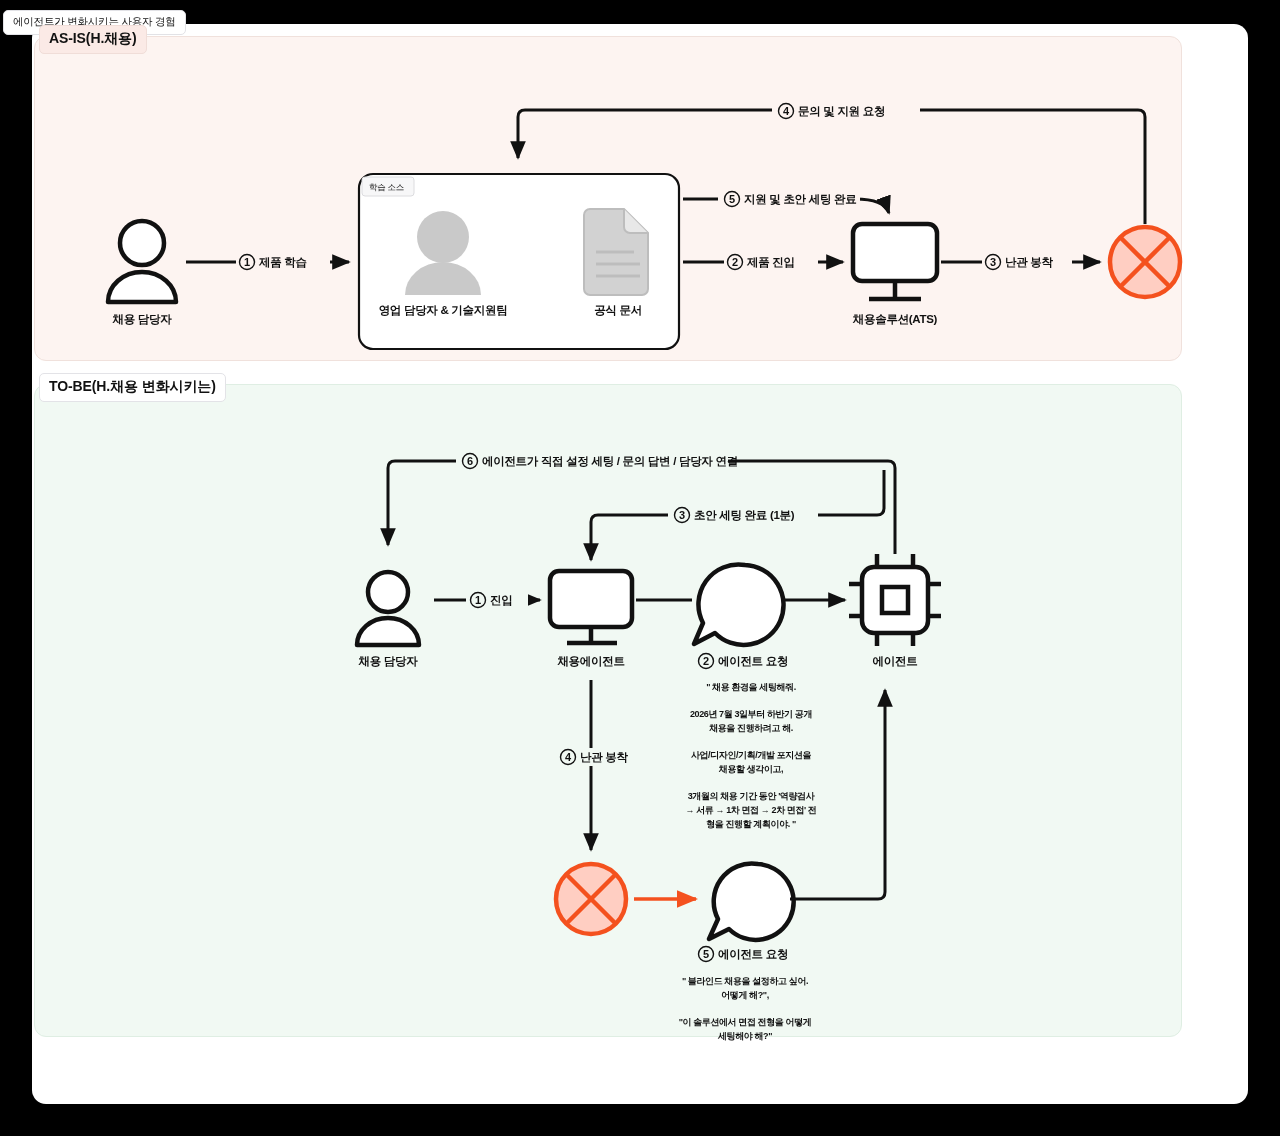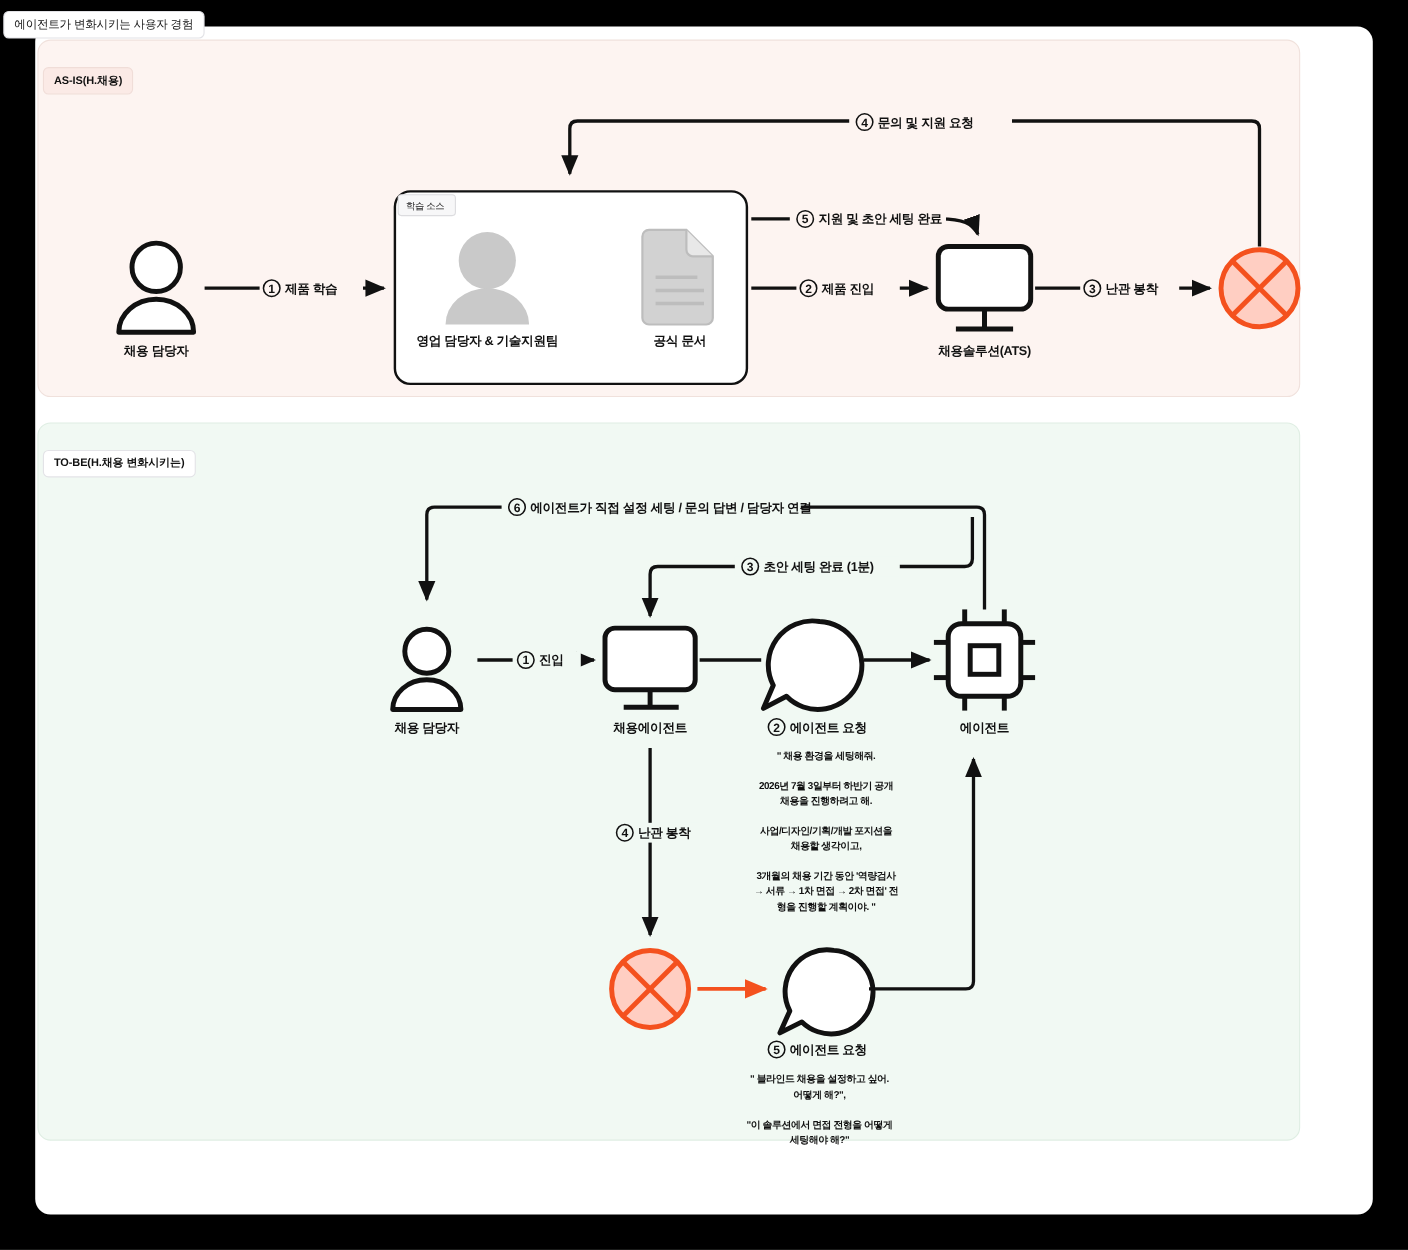--- a/index.html
+++ b/index.html
@@ -47,27 +47,26 @@
   .panel-tobe {
     left: 34px; top: 384px;
     width: 1148px; height: 653px;
     background: #f1f9f3;
     border: 1px solid #dfeee3;
   }
   .panel-tag {
     position: absolute;
     left: 4px; top: -12px;
     padding: 4px 9px 5px 9px;
-    font-size: 10px;
+    font-size: 14px;
     font-weight: bold;
     color: #111111;
     border-radius: 5px;
     white-space: nowrap;
     letter-spacing: -0.1px;
-    margin-top: 36px;
   }
   .tag-asis { background: #fbeae6; border: 1px solid #f0ddd8; }
   .tag-tobe { background: #ffffff; border: 1px solid #e3e3e7; }
   svg.flow {
     position: absolute;
     left: 0; top: 0;
     width: 1280px; height: 1136px;
     pointer-events: none;
   }
   svg text { font-family: "Liberation Sans", "DejaVu Sans", sans-serif; }

